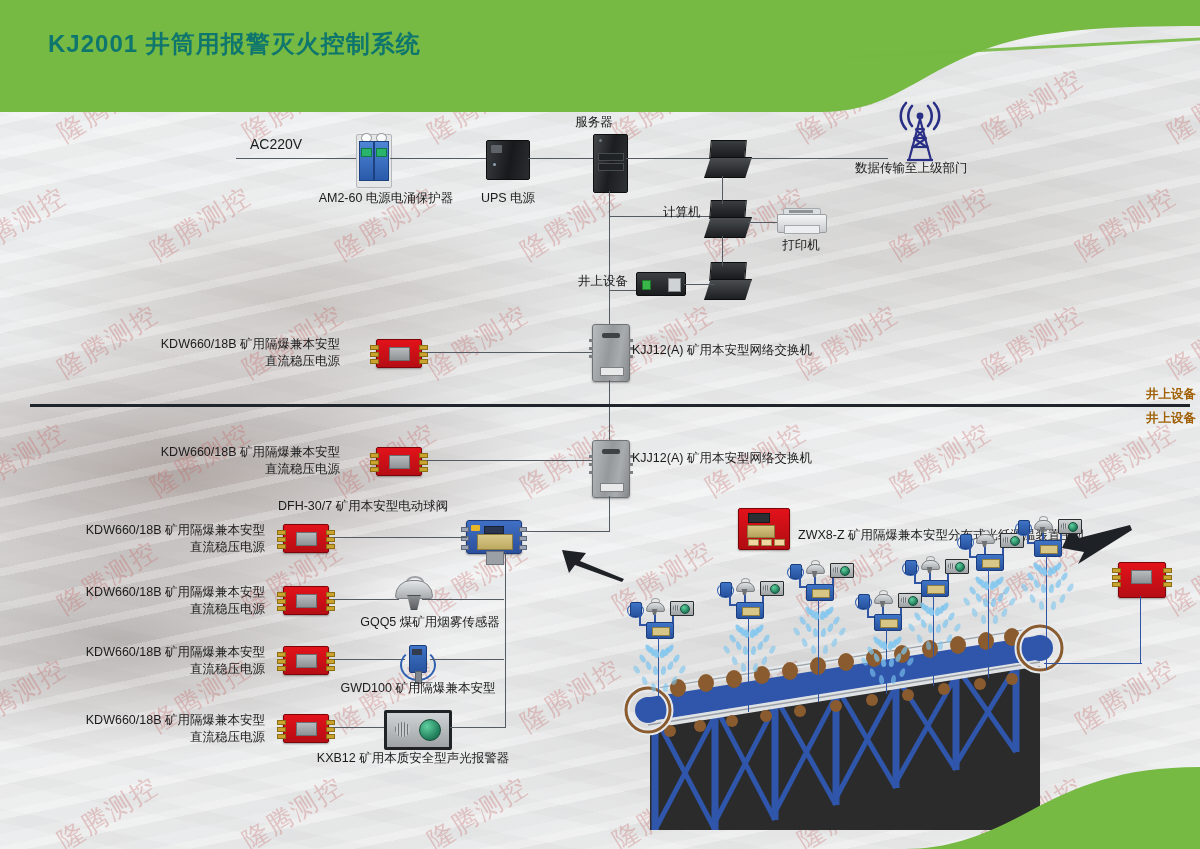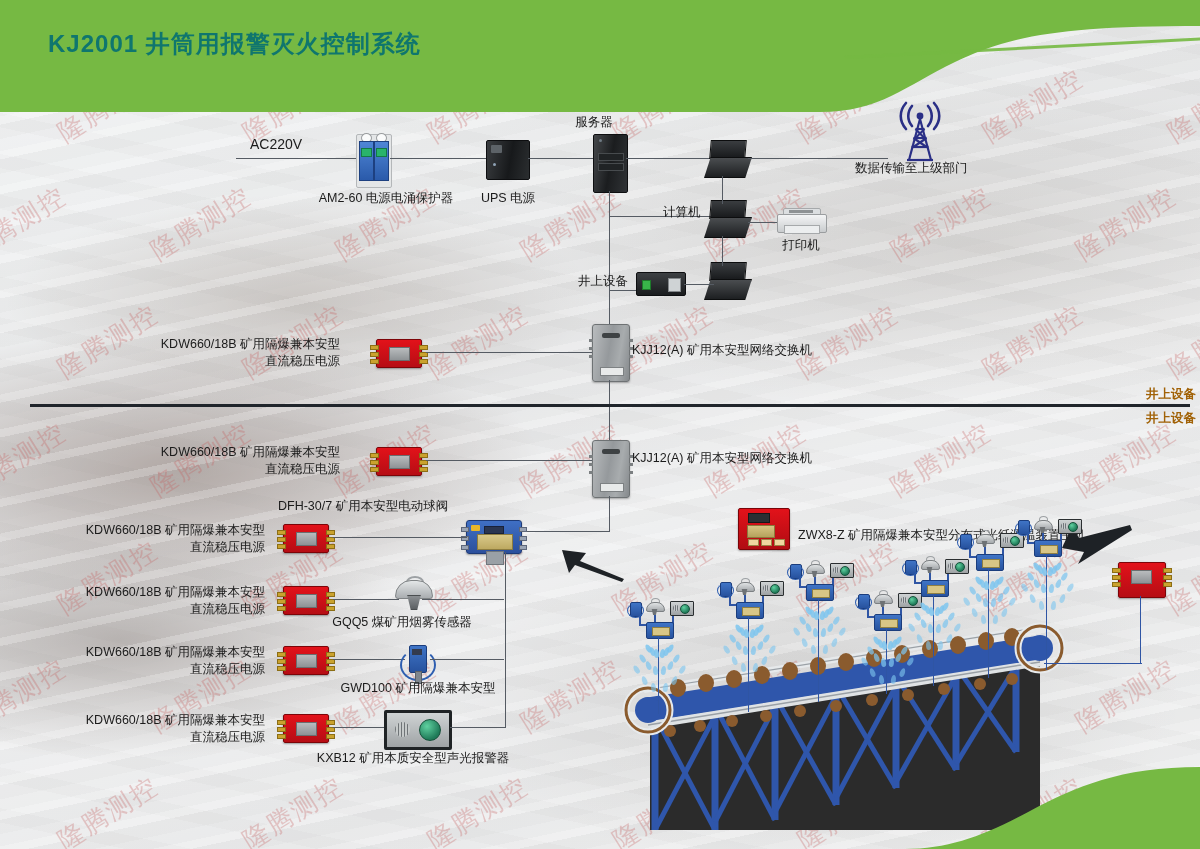--- a/index.html
+++ b/index.html
@@ -476,21 +476,21 @@
       <div class="lug r2"></div>
       <div class="lug r3"></div>
   </div>
   <div class="wire h" style="left:333px;top:599px;width:66px;"></div>
 
   <div class="dev-smoke" style="left:393px;top:574px;">
     <div class="ring"></div>
       <div class="dome"></div>
       <div class="cone"></div>
   </div>
-  <div class="lbl c" style="left:328px;top:614px;width:148px;">GQQ5 煤矿用烟雾传感器</div>
+  <div class="lbl c" style="left:356px;top:614px;width:148px;">GQQ5 煤矿用烟雾传感器</div>
   <div class="wire h" style="left:422px;top:599px;width:82px;"></div>
 
   <div class="lbl r" style="left:75px;top:644px;width:190px;">KDW660/18B 矿用隔爆兼本安型</div>
   <div class="lbl r" style="left:75px;top:661px;width:190px;">直流稳压电源</div>
   <div class="dev-red" style="left:283px;top:646px;">
     <div class="lug l1"></div>
       <div class="lug l2"></div>
       <div class="lug l3"></div>
     <div class="lug r1"></div>
       <div class="lug r2"></div>

